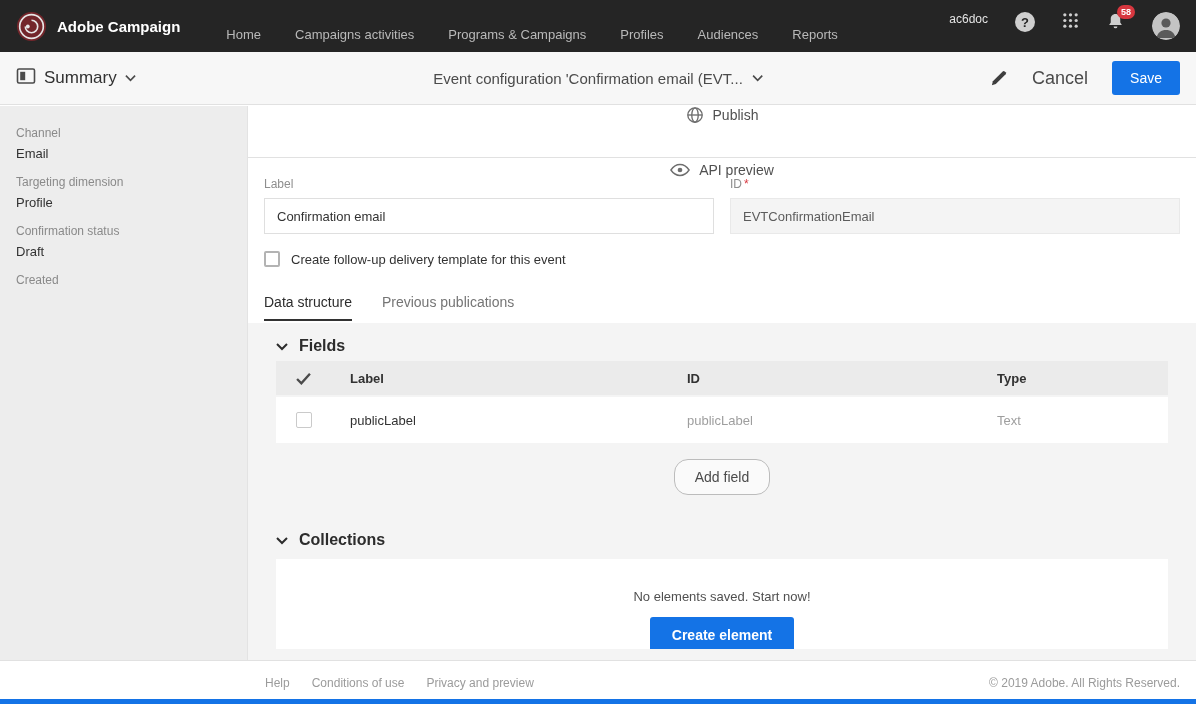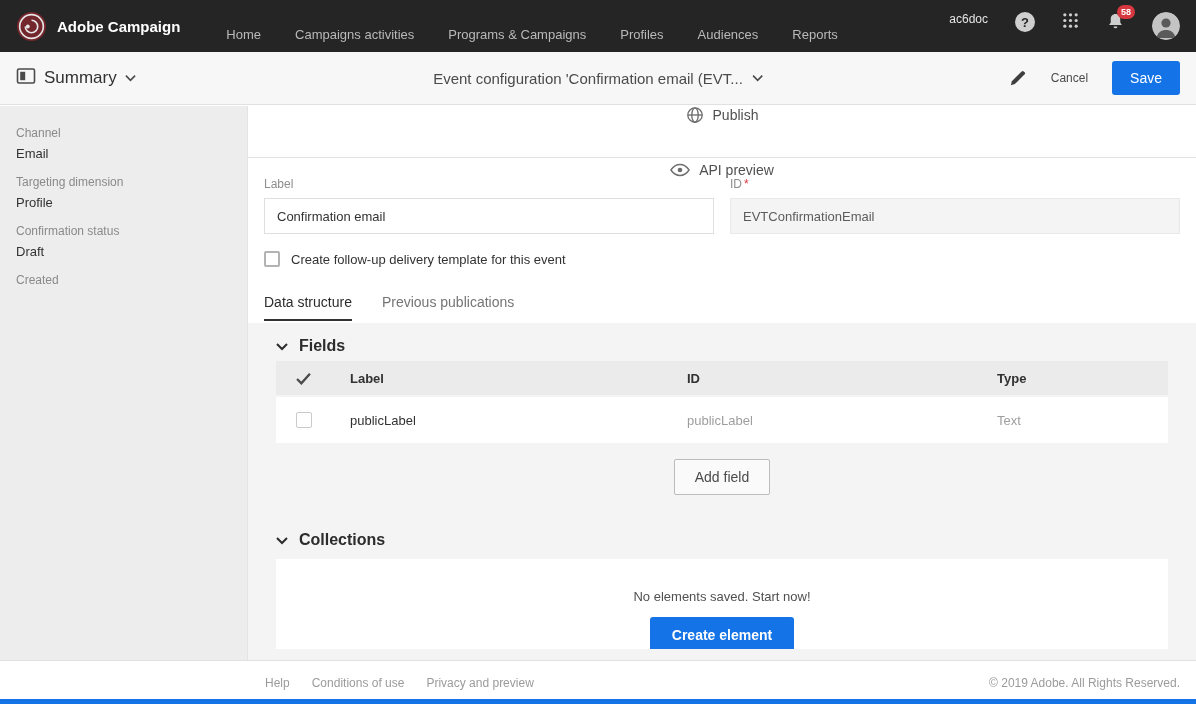--- a/index.html
+++ b/index.html
@@ -26,21 +26,21 @@
   
   .subheader { position:absolute; top:52px; left:0; right:0; height:53px; background:#f7f7f7;
                border-bottom:1px solid #e1e1e1; display:flex; align-items:center; padding:0 16px; z-index:20; }
   .summary-cluster { display:flex; align-items:center; gap:8px; cursor:pointer; }
   .summary-label { font-size:17px; color:#323232; }
   .chev { color:#4b4b4b; display:flex; }
   .page-title { position:absolute; left:50%; transform:translateX(-50%); display:flex; align-items:center;
                 gap:9px; font-size:15px; color:#4b4b4b; cursor:pointer; white-space:nowrap; }
   .head-right { margin-left:auto; display:flex; align-items:center; gap:24px; }
   .edit-icon { display:flex; cursor:pointer; }
-  .cancel-link { font-size:12px; color:#4b4b4b; cursor:pointer; }
+  .cancel-link { font-size:18px; color:#4b4b4b; cursor:pointer; }
   .save-btn { background:#1473e6; color:#fff; font-size:14px; border:none; border-radius:3px;
               padding:9px 18px; cursor:pointer; font-family:inherit; }
 
   
   .sidebar { position:absolute; top:106px; left:0; width:248px; bottom:44px; background:#ededed;
              border-right:1px solid #e3e3e3; padding:20px 16px; }
   .side-item { margin-bottom:12px; }
   .side-label { font-size:12px; color:#8a8a8a; margin-bottom:6px; }
   .side-value { font-size:13px; color:#323232; margin-bottom:14px; min-height:8px; }
 
@@ -74,21 +74,21 @@
   .table { margin-top:6px; }
   .trow { display:grid; grid-template-columns:74px 337px 310px 1fr; align-items:center; }
   .thead { background:#ebebeb; height:34px; font-weight:bold; font-size:13px; color:#323232; }
   .tdata { background:#fff; height:46px; font-size:13px; margin-top:2px; cursor:pointer; }
   .cell-check { padding-left:20px; display:flex; align-items:center; }
   .row-checkbox { width:16px; height:16px; border:1px solid #cacaca; border-radius:2px; background:#fff; cursor:pointer; }
   .c-main { color:#323232; }
   .c-muted { color:#9e9e9e; }
 
   .center-wrap { text-align:center; margin-top:16px; }
-  .add-btn { background:#fafafa; border:1px solid #bcbcbc; border-radius:2px; color:#4b4b4b;
+  .add-btn { background:#fafafa; border:1px solid #bcbcbc; border-radius:14px; color:#4b4b4b;
              font-size:14px; padding:9px 20px; cursor:pointer; font-family:inherit; }
 
   .collections-head { margin-top:36px; }
   .white-panel { background:#fff; margin-top:10px; height:90px; overflow:hidden; text-align:center; }
   .empty-text { font-size:13px; color:#505050; padding-top:30px; }
   .create-btn { margin-top:13px; background:#1473e6; color:#fff; font-weight:bold; font-size:14px;
                 border:none; border-radius:3px; padding:10px 22px; cursor:pointer; font-family:inherit; }
 
   
   .footer { position:absolute; left:0; right:0; bottom:0; height:44px; background:#fff;

